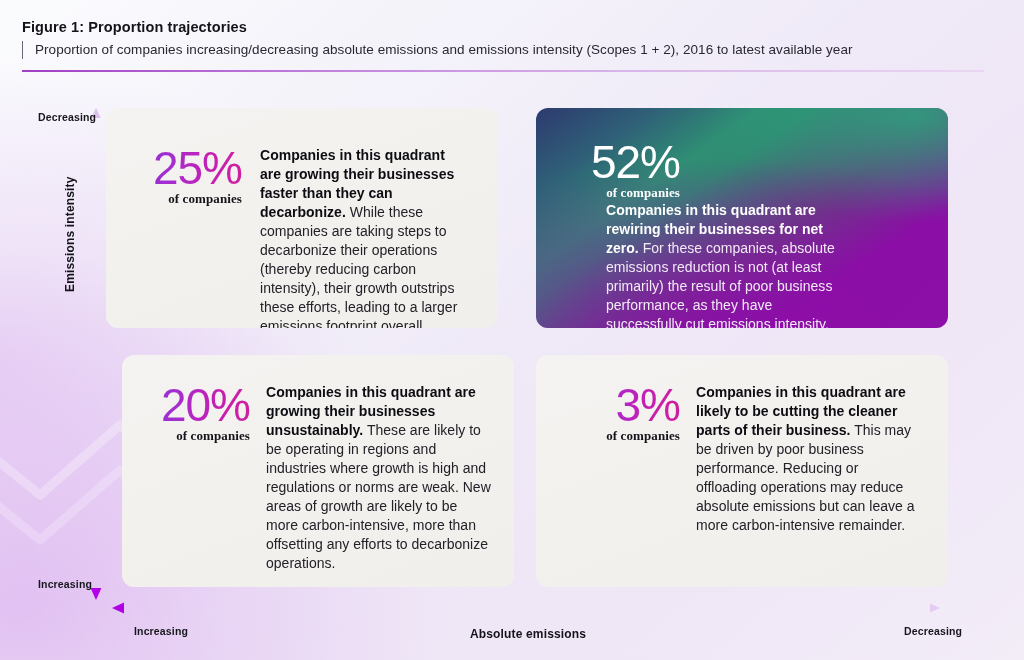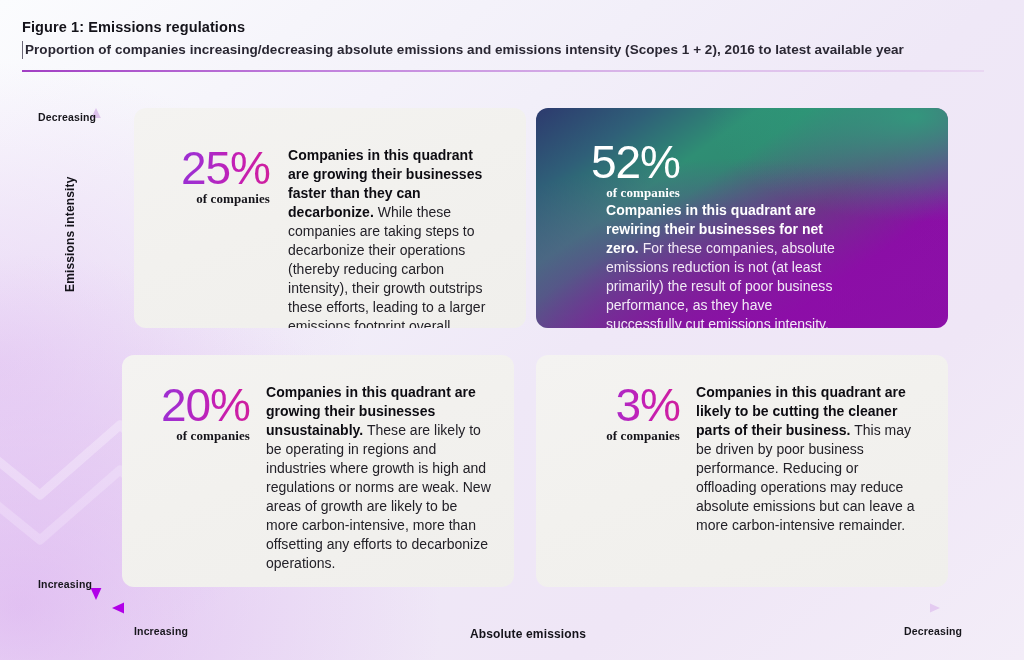--- a/index.html
+++ b/index.html
@@ -27,21 +27,21 @@
 
   
   .header { position: absolute; left: 22px; top: 18px; width: 980px; }
   .fig-title {
     font-size: 14.5px; font-weight: bold; color: #14131a;
     letter-spacing: .1px; line-height: 1.25;
   }
   .fig-sub {
     font-size: 13.5px; color: #2a2733; line-height: 1.3;
     margin-top: 5px; letter-spacing: .05px;
-    border-left: 1px solid #6a6676; padding-left: 2px; font-weight: bold;
+    border-left: 1px solid #6a6676; padding-left: 12px;
   }
   .rule {
     position: absolute; left: 22px; top: 70px; width: 962px; height: 1.6px;
     background: linear-gradient(90deg, #a23fc4 0%, #c07fdc 30%, #d8b4e8 62%, #e9d7f2 100%);
   }
 
   
   .axis-label {
     position: absolute; font-size: 10.5px; font-weight: bold;
     color: #17161c; letter-spacing: .15px; white-space: nowrap; padding-left: 16px;
@@ -114,21 +114,21 @@
 <body>
 
 <div id="root">
 
   <svg class="watermark" viewBox="0 0 330 200" aria-hidden="true">
     <polyline points="-10,30 70,95 150,25 230,95 310,25" fill="none" stroke="#ffffff" stroke-width="9" stroke-linejoin="round" opacity="0.75"></polyline>
     <polyline points="-10,75 70,140 150,70 230,140 310,70" fill="none" stroke="#ffffff" stroke-width="9" stroke-linejoin="round" opacity="0.55"></polyline>
   </svg>
 
   <div class="header">
-    <div class="fig-title">Figure 1: Emissions regulations</div>
+    <div class="fig-title">Figure 1: Proportion trajectories</div>
     <div class="fig-sub">Proportion of companies increasing/decreasing absolute emissions and emissions intensity (Scopes 1 + 2), 2016 to latest available year</div>
   </div>
   <div class="rule"></div>
 
   <svg id="vaxis" viewBox="0 0 16 492" aria-hidden="true">
     <defs>
       <linearGradient id="vgrad" x1="0" y1="0" x2="0" y2="1">
         <stop offset="0%" stop-color="#ddc2ec"></stop>
         <stop offset="22%" stop-color="#d0a5e6"></stop>
         <stop offset="55%" stop-color="#b84ed6"></stop>
@@ -153,21 +153,21 @@
       </linearGradient>
     </defs>
     <line x1="10" y1="8" x2="822" y2="8" stroke="url(#hgrad)" stroke-width="2.4"></line>
     <polygon points="0,8 12,2.6 12,13.4" fill="#b100e8"></polygon>
     <polygon points="828,8 818,3.4 818,12.6" fill="#e4cbf1"></polygon>
   </svg>
   <div class="axis-label" style="left:118px; top:625px;">Increasing</div>
   <div class="axis-label" style="left:888px; top:625px;">Decreasing</div>
   <div class="axis-title" style="left:470px; top:627px;">Absolute emissions</div>
 
-  <div class="card card-light" style="left:134px; top:108px; width:392px; height:220px; padding:38px 30px 20px 24px;">
+  <div class="card card-light" style="left:106px; top:108px; width:392px; height:220px; padding:38px 30px 20px 24px;">
     <div class="stat" style="width:112px; margin-right:18px;">
       <div class="pct">25%</div>
       <div class="sub">of companies</div>
     </div>
     <div class="body" style="width:222px;">
       <b>Companies in this quadrant are growing their businesses faster than they can decarbonize.</b><span> While these companies are taking steps to decarbonize their operations (thereby reducing carbon intensity), their growth outstrips these efforts, leading to a larger emissions footprint overall.</span>
     </div>
   </div>
 
   <div class="card card-dark" style="left:536px; top:108px; width:412px; height:220px; padding:32px 28px 20px 26px;">

